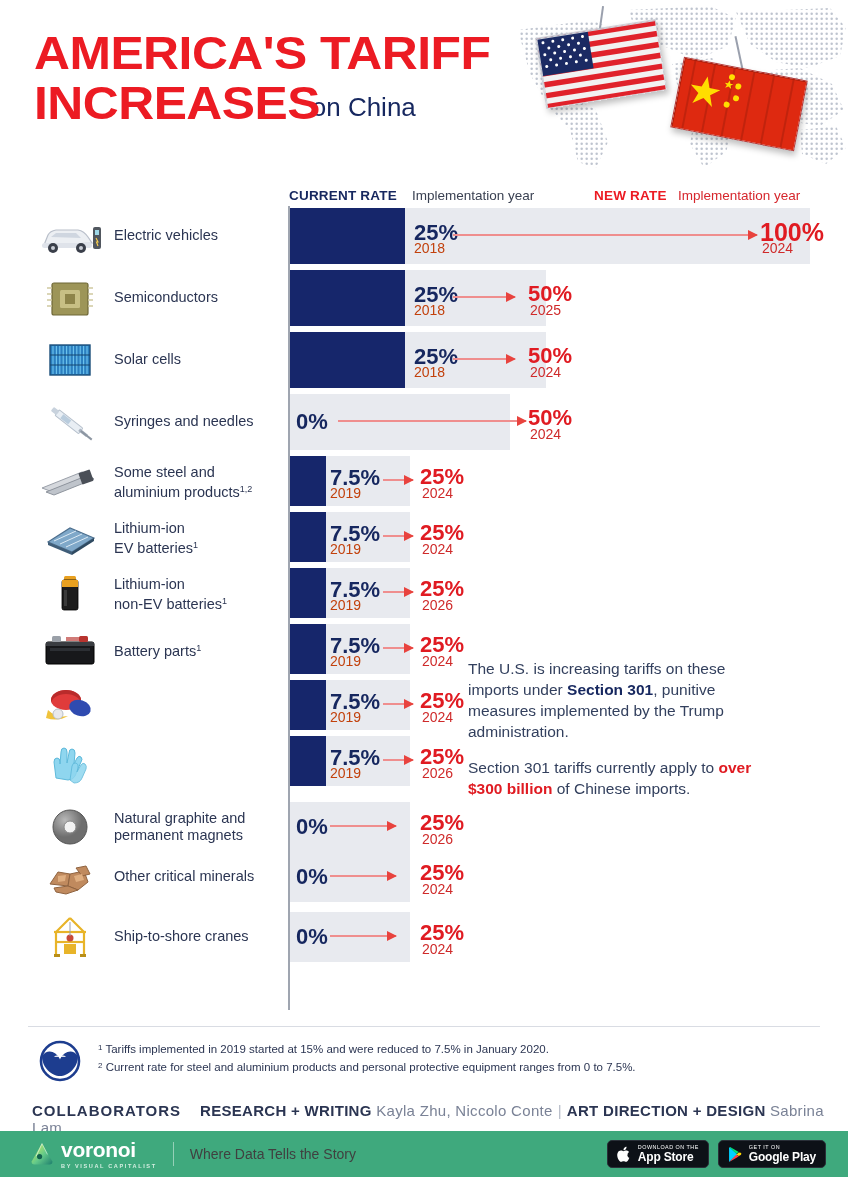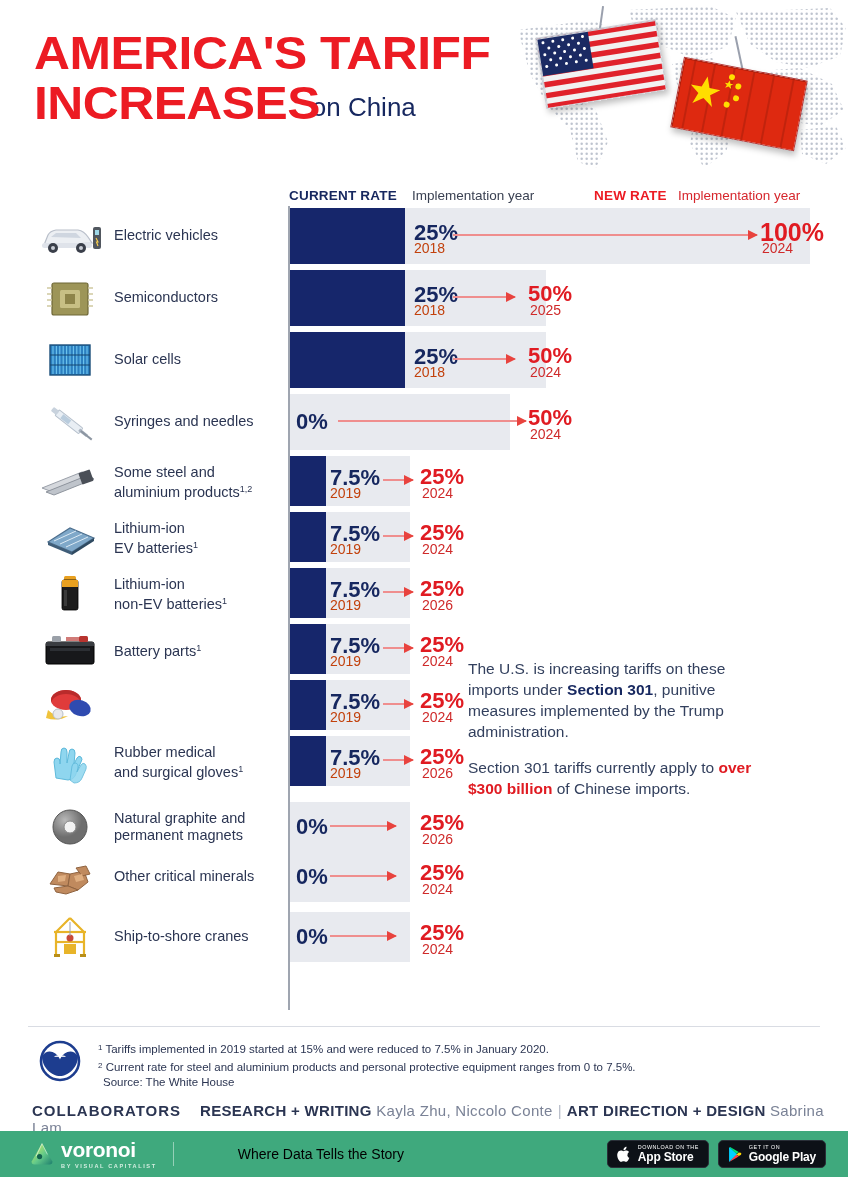--- a/index.html
+++ b/index.html
@@ -193,21 +193,21 @@
     letter-spacing: -.3px; line-height: 19px;
   }
   #vor-by {
     font-size: 5.6px; color: #d4eee1; letter-spacing: 1.6px;
     font-weight: 700; display:block; margin-top: 2px;
   }
   #footer-sep {
     width: 1px; height: 24px; background: rgba(255,255,255,.45);
     margin: 0 16px;
   }
-  #footer-tag { font-size: 14px; color: #000000; font-weight: 400; margin-left: 48px; }
+  #footer-tag { font-size: 14px; color: #404040; font-weight: 400; }
   #badges { position: absolute; right: 22px; display: flex; gap: 9px; }
   .badge {
     background: #0d1117; border-radius: 5px;
     height: 28px; padding: 0 9px;
     display: flex; align-items: center; gap: 6px;
     border: 1px solid #2a2f38;
   }
   .badge .bicon { width: 15px; height: 17px; flex: none; }
   .badge .btxt { line-height: 1; }
   .badge .bsmall {
@@ -498,21 +498,20 @@
         <div class="new-val" style="left: 420px; top: 10px;">25%</div>
         <div class="new-year" style="left: 422px; top: 30px;">2024</div>
       </div>
       <div class="row" style="top: 530px; height: 50px;">
         <div class="row-icon" style="top: 2px;"><svg viewBox="0 0 68 46">
             <g fill="#8fd6ef" stroke="#5eb9da" stroke-width="1">
               <path d="M20 40 L18 24 q0-4 3-4 q3 0 3 4 l0 2 l1-12 q0-4 3-4 q3 0 3 4 l0 11 l2-10 q0-4 3-4 q3 0 3 4 l-1 11 l3-6 q2-3 4-1 q2 2 0 5 l-6 14 q-2 4 -7 4 Z"></path>
               <path d="M34 42 L36 28 q1-4 4-3 q3 1 2 5 l-1 4 l4-7 q2-3 4-1 q2 2 1 5 l-4 9 q-2 5 -8 5 Z" opacity=".85"></path>
             </g>
           </svg></div>
-        <div class="row-label" style="top: 8px;"><span>Rubber medical</span><br><span>and surgical gloves</span><sup>1</sup></div>
         <div class="track" style="left: 290px; width: 120px;"></div>
         <div class="bar" title="7.5%" style="width: 36px;"></div>
         <div class="cur-val" style="left: 330px; top: 11px;">7.5%</div>
         <div class="cur-year" style="left: 330px; top: 30px;">2019</div>
         <div class="arrow" style="left: 383px; width: 30px; top: 23px;"></div>
         <div class="new-val" style="left: 420px; top: 10px;">25%</div>
         <div class="new-year" style="left: 422px; top: 30px;">2026</div>
       </div>
       <div class="row" style="top: 596px; height: 50px;">
         <div class="row-icon" style="top: 2px;"><svg viewBox="0 0 68 46">
@@ -584,21 +583,20 @@
 
   <svg id="vc-logo" viewBox="0 0 56 42">
     <circle cx="28" cy="21" r="19" fill="none" stroke="#1d3d8f" stroke-width="2.6"></circle>
     <path d="M10 16 C16 8, 24 12, 28 19 C32 12, 40 8, 46 16 C46 28, 36 36, 28 36 C20 36, 10 28, 10 16 Z" fill="#1d3d8f"></path>
     <path d="M22 17 C25 14, 28 16, 28 20 C28 16, 31 14, 34 17" fill="#ffffff" opacity=".85"></path>
   </svg>
 
   <div id="footnotes">
     <div><sup>1</sup><span> Tariffs implemented in 2019 started at 15% and were reduced to 7.5% in January 2020.</span></div>
     <div><sup>2</sup><span> Current rate for steel and aluminium products and personal protective equipment ranges from 0 to 7.5%.</span></div>
-    <div style="padding-left:5px;"><span>Source: The White House</span></div>
   </div>
 
   <div id="collab">
     <span class="k">COLLABORATORS</span><span class="sep">&nbsp;&nbsp;</span><span class="r">RESEARCH + WRITING</span>
     <span>Kayla Zhu, Niccolo Conte</span><span class="sep">|</span><span class="r">ART DIRECTION + DESIGN</span>
     <span>Sabrina Lam</span>
   </div>
 
   <div id="footer">
     <div id="footer-logo">

